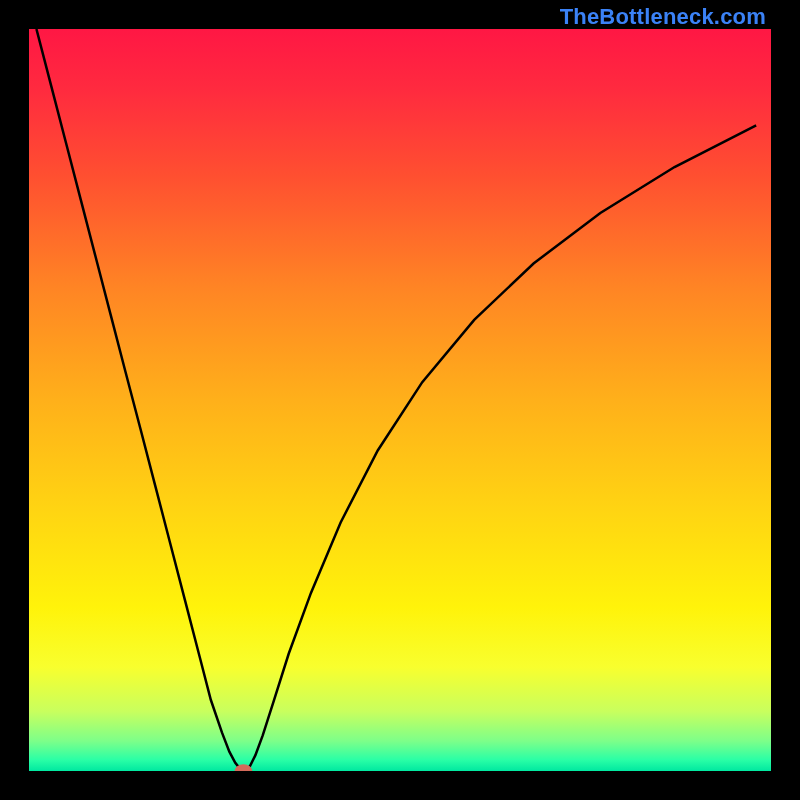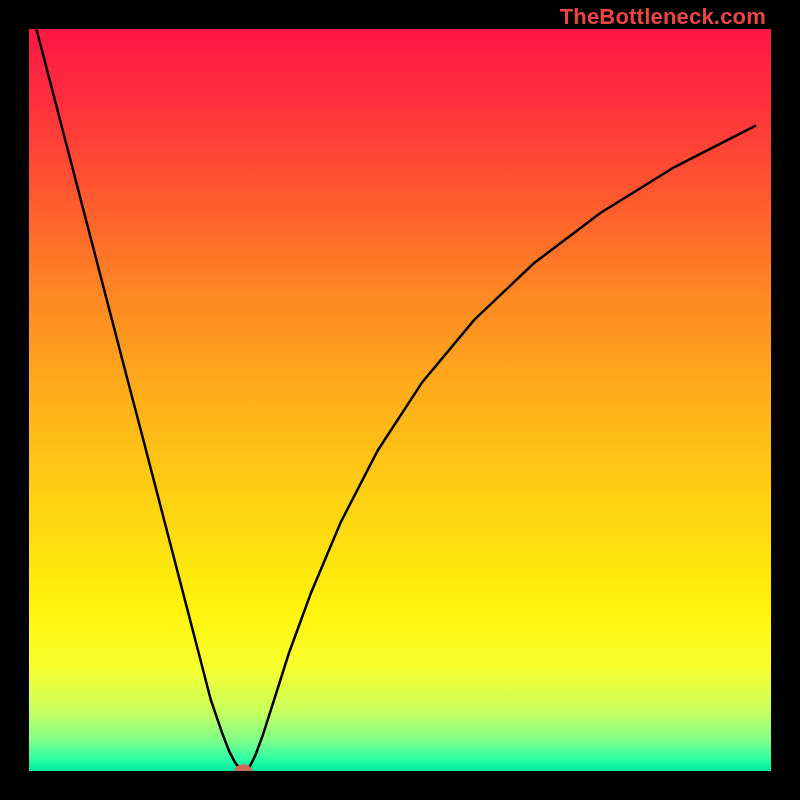--- a/index.html
+++ b/index.html
@@ -22,21 +22,21 @@
     left: 29px;
     top: 29px;
     width: 742px;
     height: 742px;
     overflow: hidden;
   }
   .watermark {
     position: absolute;
     top: 4px;
     right: 34px;
-    color: #ef4444;
+    color: #3b82f6;
     font-size: 22px;
     font-weight: 600;
     letter-spacing: 0.2px;
     user-select: none;
   }
 </style>
 </head>
 <body>
 
 <div class="frame">

